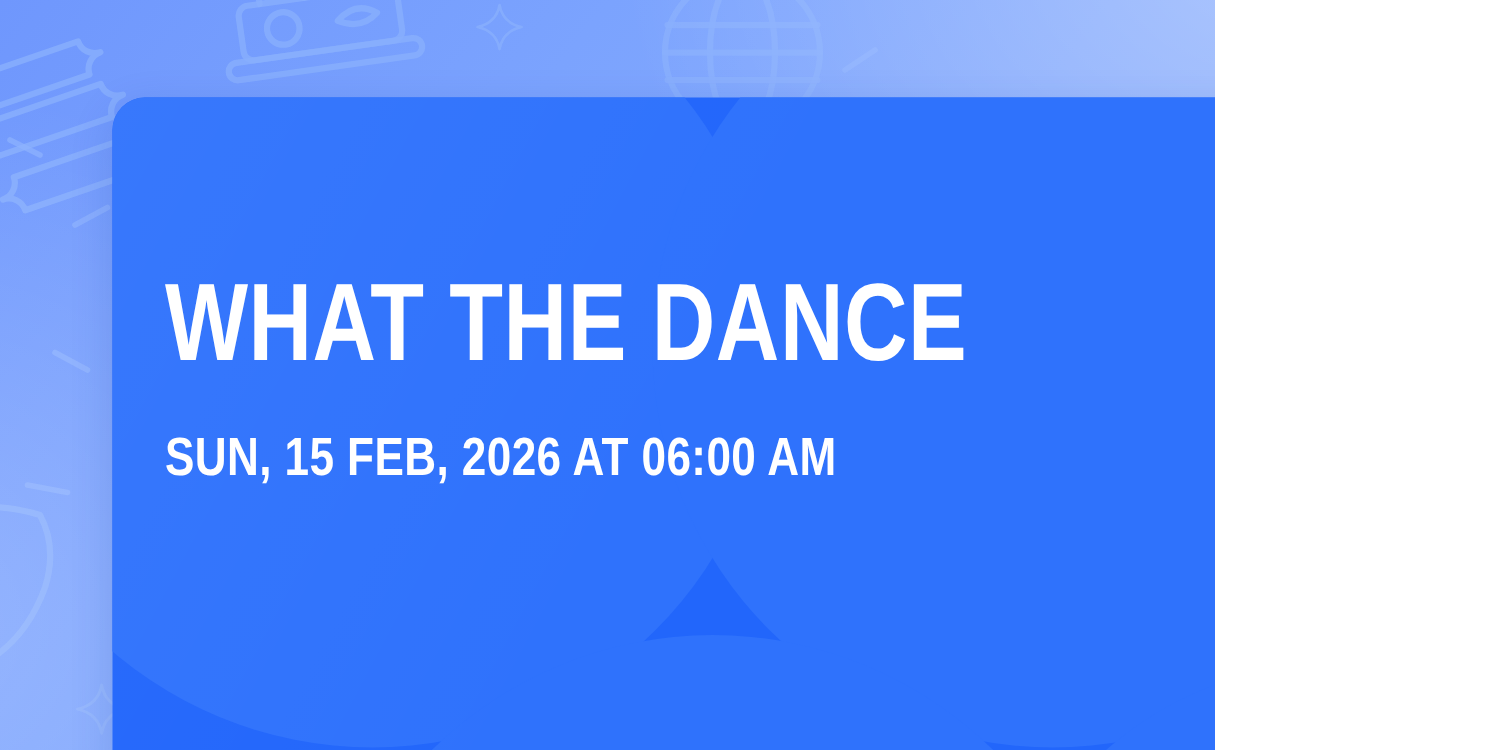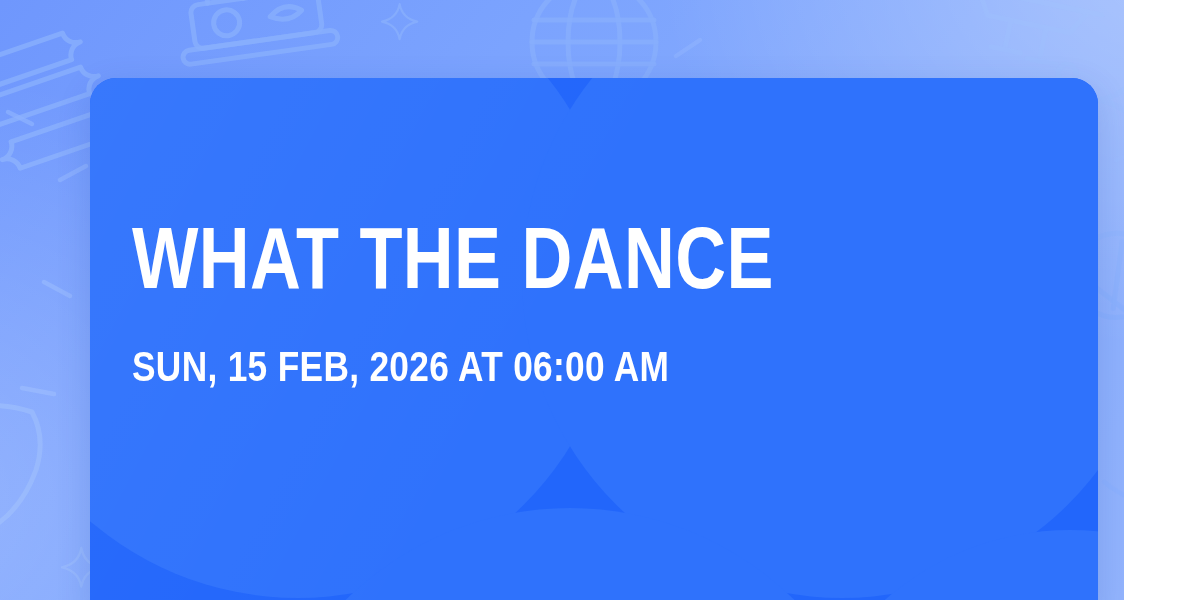--- a/index.html
+++ b/index.html
@@ -8,21 +8,21 @@
   html, body {
     width:1200px;
     height:600px;
     overflow:hidden;
     font-family:"Liberation Sans", sans-serif;
   }
 
   
   #banner-root{
     position:relative;
-    width:1124px;
+    width:972px;
     height:600px;
     overflow:hidden;
     background:linear-gradient(128deg,#6f97fd 0%,#7ba3fe 34%,#86abfd 62%,#93b4fd 100%);
   }
 
   
   #bg-pattern{
     position:absolute;
     inset:0;
     pointer-events:none;

